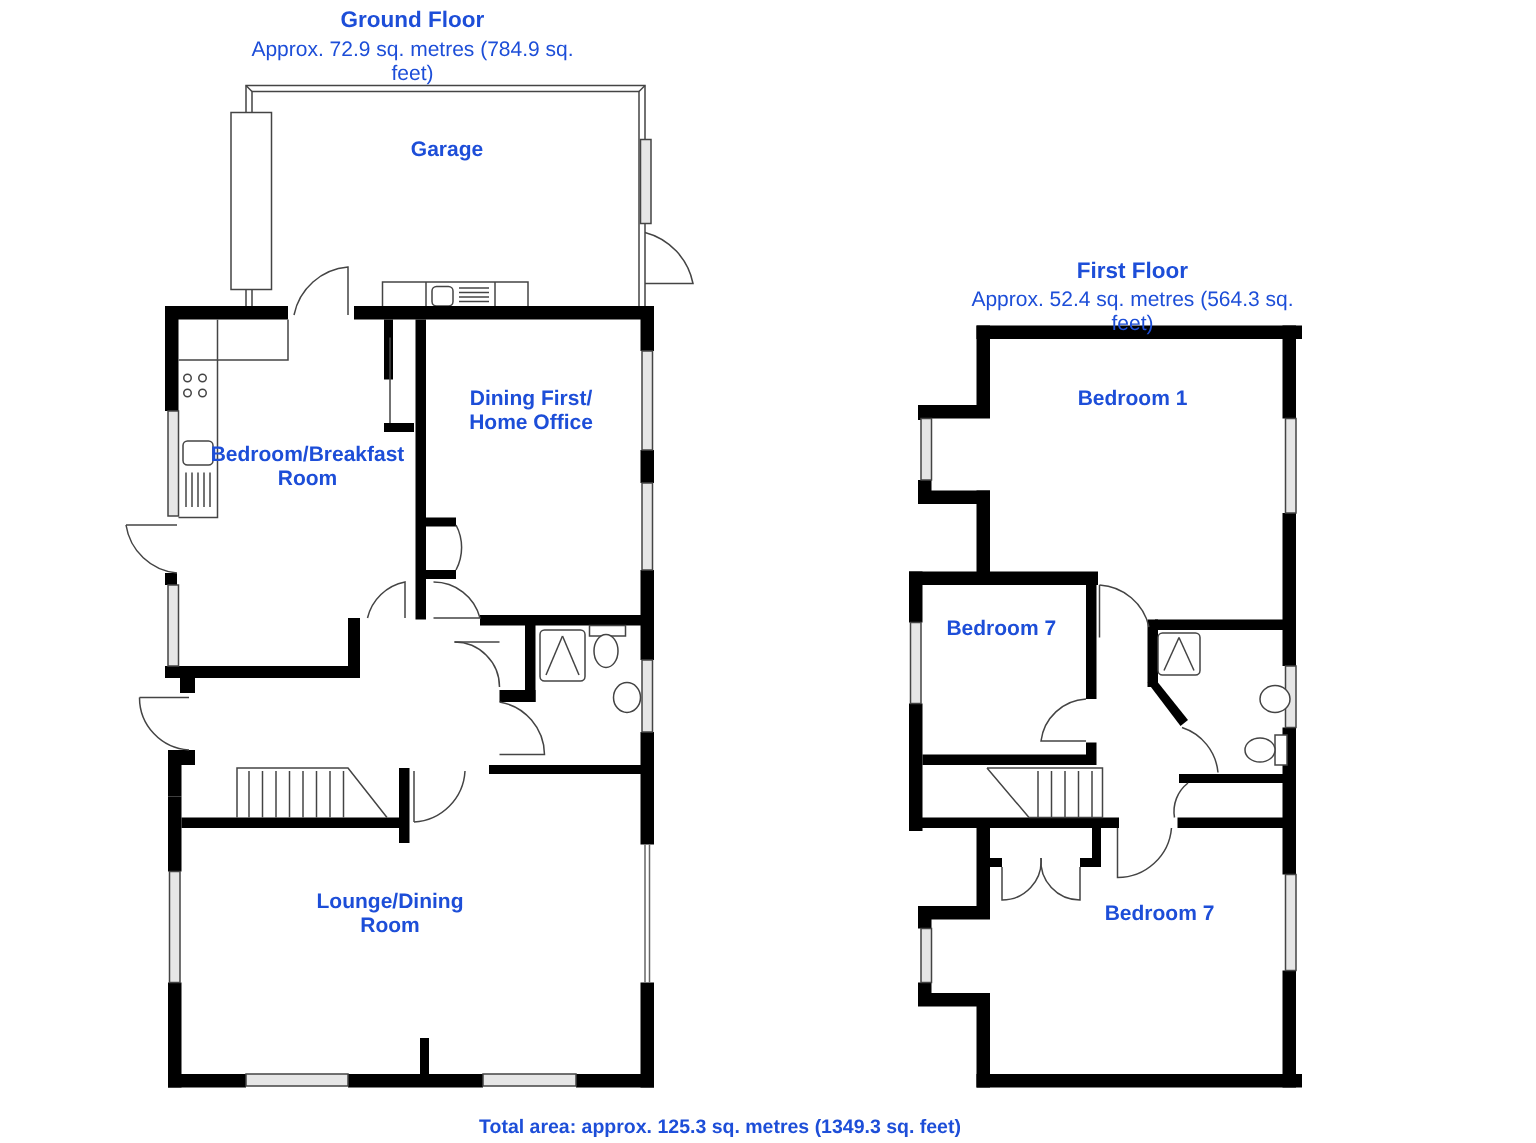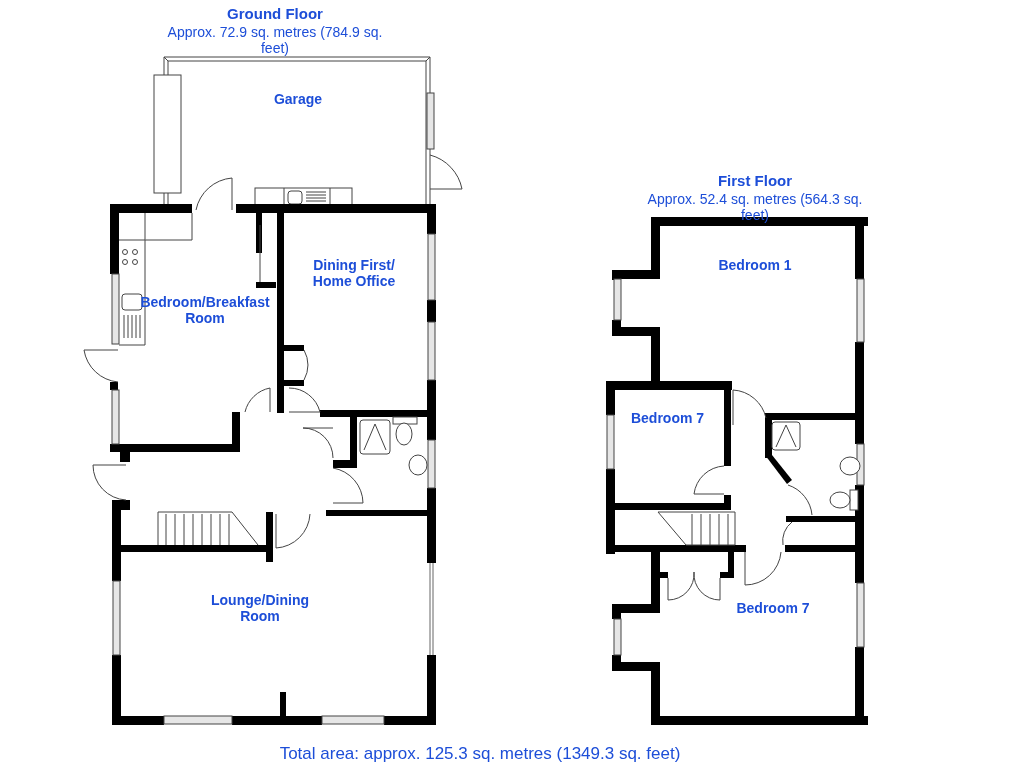--- a/index.html
+++ b/index.html
@@ -2,21 +2,21 @@
 <html><head>
 <meta charset="utf-8">
 <style>
   html,body{margin:0;padding:0;background:#ffffff;}
   body{width:1024px;height:762px;position:relative;overflow:hidden;font-family:"Liberation Sans",sans-serif;}
   svg.plan{position:absolute;left:0;top:0;}
   .lbl{position:absolute;font-family:"Liberation Sans",sans-serif;font-weight:bold;color:#1d4ed8;text-align:center;line-height:1.15;}
   .title{font-size:15px;}
   .sub{font-size:14px;font-weight:normal;}
   .room{font-size:14px;}
-  .total{font-size:17px;font-weight:normal;}
+  .total{font-size:13px;font-weight:bold;}
 </style>
 </head>
 <body>
 
 <svg class="plan" width="1024" height="762" viewBox="0 0 1024 762" xmlns="http://www.w3.org/2000/svg">
 
   <g>
 
     <g fill="none" stroke="#444" stroke-width="1">
       <polyline points="164,207 164,57 430,57 430,207"></polyline>

